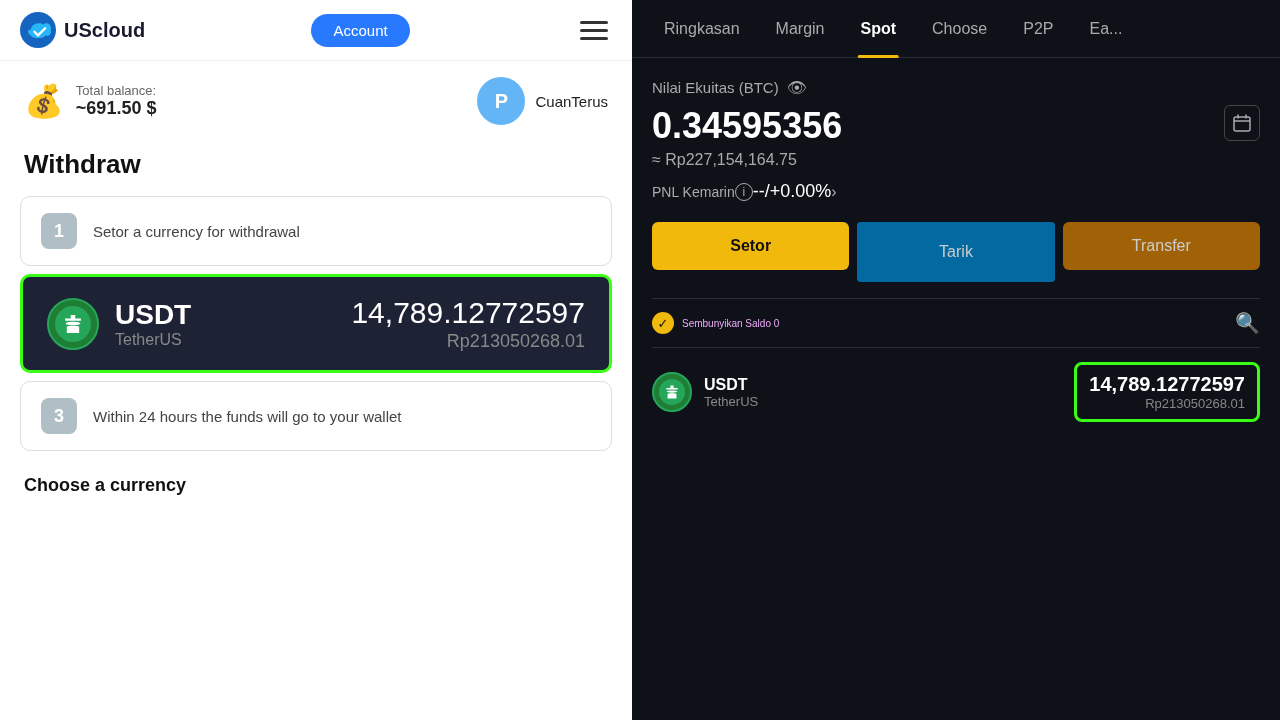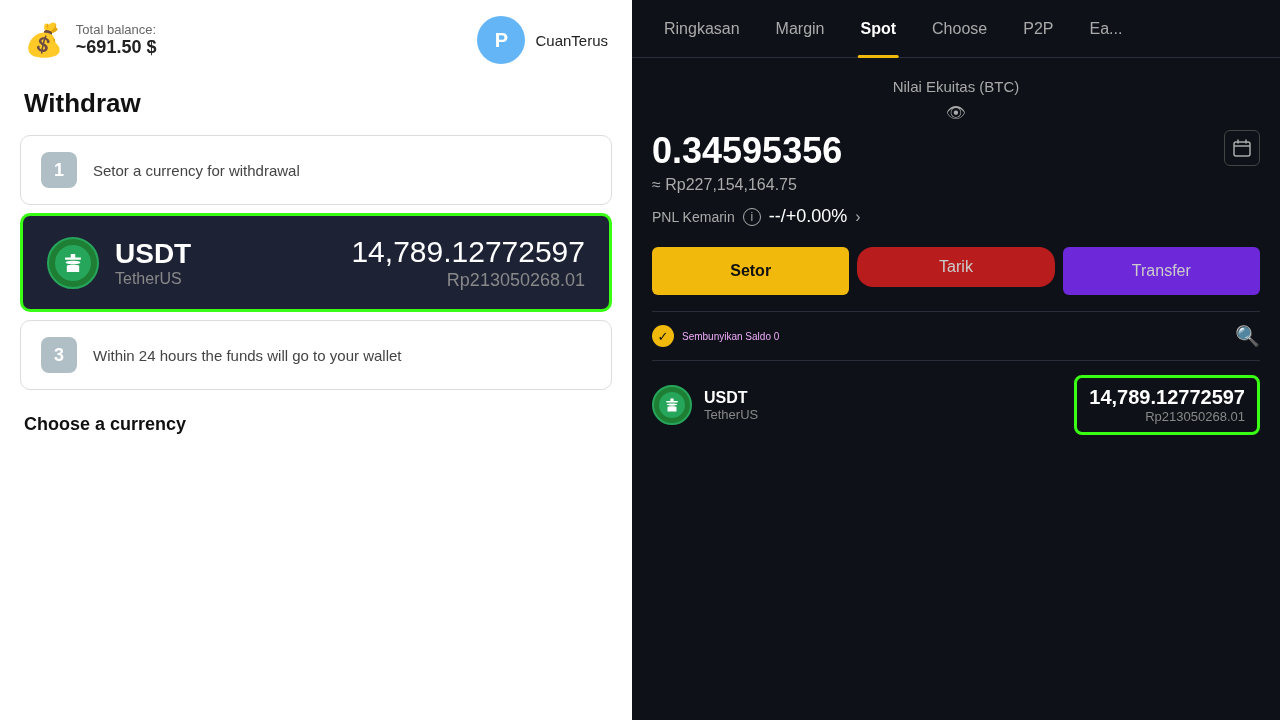--- a/index.html
+++ b/index.html
@@ -305,21 +305,20 @@
       flex: 1;
     }
 
     .equity-label {
       display: flex;
       align-items: center;
       gap: 8px;
       font-size: 15px;
       color: #aaa;
       margin-bottom: 8px;
-      flex-direction: column;
     }
 
     .eye-icon {
       font-size: 16px;
       color: #aaa;
       cursor: pointer;
     }
 
     .equity-row {
       display: flex;
@@ -350,21 +349,20 @@
       justify-content: center;
       cursor: pointer;
       color: #aaa;
       font-size: 18px;
     }
 
     .pnl-row {
       margin-top: 12px;
       display: flex;
       align-items: center;
-      gap: 8px;
     }
 
     .pnl-label {
       font-size: 14px;
       color: #aaa;
     }
 
     .info-icon {
       width: 18px;
       height: 18px;
@@ -404,34 +402,34 @@
       border: none;
       border-radius: 6px;
       font-size: 16px;
       font-weight: 600;
       color: #111;
       cursor: pointer;
     }
 
     .btn-tarik {
       flex: 1;
-      height: 40px;
-      background: #b91c1c;
+      height: 60px;
+      background: #0369a1;
       border: none;
-      border-radius: 16px;
+      border-radius: 4px;
       font-size: 16px;
       font-weight: 500;
       color: #ccc;
       cursor: pointer;
     }
 
     .btn-transfer {
       flex: 1;
       height: 48px;
-      background: #6d28d9;
+      background: #a16207;
       border: none;
       border-radius: 6px;
       font-size: 16px;
       font-weight: 500;
       color: #ccc;
       cursor: pointer;
     }
 
     .filter-row {
       display: flex;
@@ -524,20 +522,37 @@
     .asset-rp {
       font-size: 13px;
       color: #888;
     }
   </style>
 </head>
 <body>
 
 <div class="left-panel">
 
+  <div class="left-header">
+    <div class="logo-area">
+
+      <svg class="logo-icon" viewBox="0 0 40 40" fill="none" xmlns="http://www.w3.org/2000/svg">
+        <circle cx="20" cy="20" r="20" fill="#1565c0"></circle>
+        <path d="M12 20 C12 14, 20 10, 26 14 C30 10, 36 14, 34 20 C36 24, 32 28, 28 26 C26 30, 14 30, 12 26 C8 24, 8 18, 12 20Z" fill="#29b6f6"></path>
+        <path d="M16 22 L20 26 L28 18" stroke="white" stroke-width="2.5" stroke-linecap="round" stroke-linejoin="round"></path>
+      </svg>
+      <span class="logo-text">UScloud</span>
+    </div>
+    <button class="account-btn">Account</button>
+    <button class="hamburger-btn">
+      <span></span>
+      <span></span>
+      <span></span>
+    </button>
+  </div>
 
   <div class="balance-row">
     <div class="balance-left">
       <span class="money-bag-icon">💰</span>
       <div>
         <div class="balance-label">Total balance:</div>
         <div class="balance-amount">~691.50 $</div>
       </div>
     </div>
     <div class="user-info">

